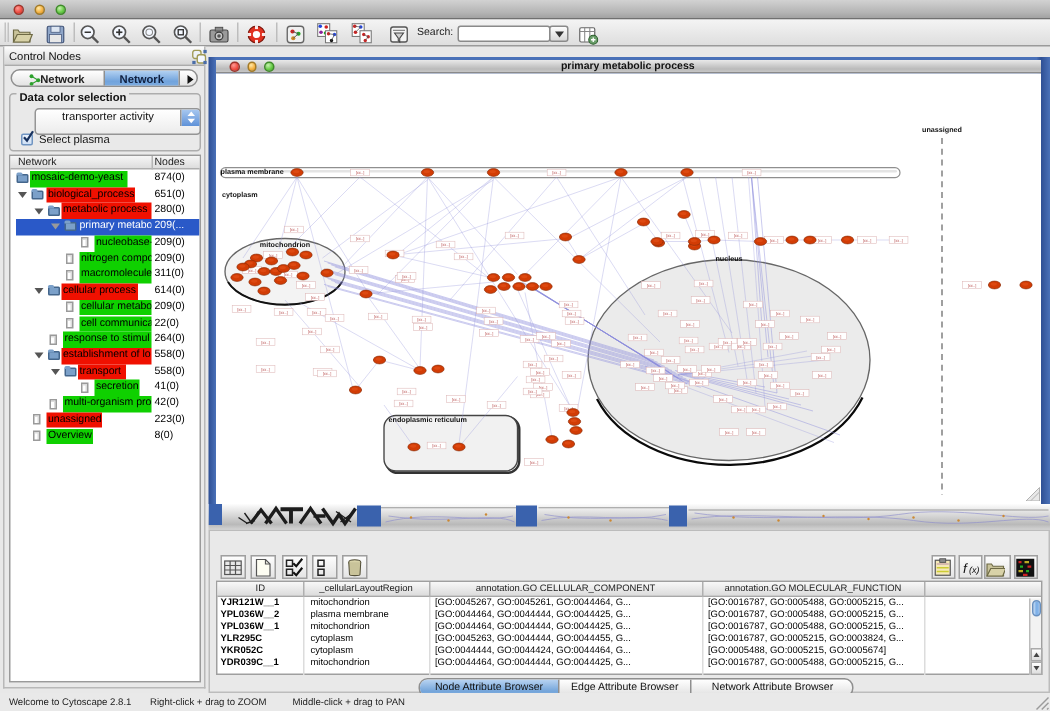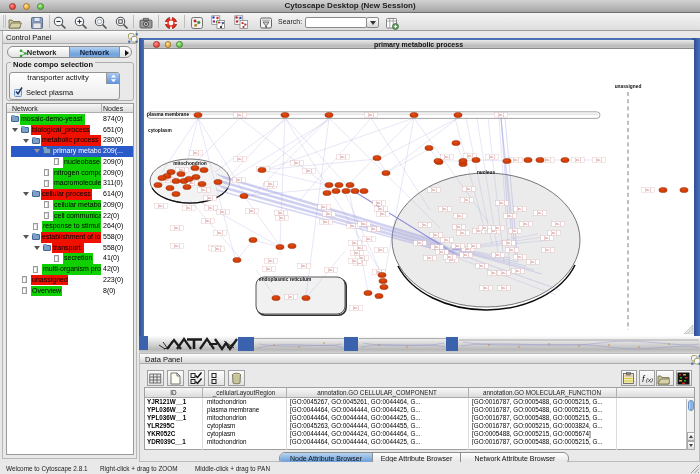--- a/index.html
+++ b/index.html
@@ -4,21 +4,20 @@
 html,body{width:700px;height:474px;overflow:hidden;}
 #app{position:relative;width:700px;height:474px;background:#e8e8e8;}
 .abs{position:absolute;}
 </style></head><body>
 <div id="app">
 
 <div class="abs" style="left:0;top:0;width:700px;height:13px;background:linear-gradient(#d2d2d2,#b4b4b4 70%,#a2a2a2);border-bottom:1px solid #707070">
  <span class="abs" style="left:8.5px;top:2.5px;width:7px;height:7px;border-radius:50%;background:radial-gradient(circle at 35% 30%,#ff9a94,#ee4b40 60%,#c43a30);border:0.5px solid #9e352c"></span>
  <span class="abs" style="left:22.5px;top:2.5px;width:7px;height:7px;border-radius:50%;background:radial-gradient(circle at 35% 30%,#ffe9a8,#f5b03e 60%,#cd8f2e);border:0.5px solid #a37b28"></span>
  <span class="abs" style="left:36.5px;top:2.5px;width:7px;height:7px;border-radius:50%;background:radial-gradient(circle at 35% 30%,#c6f0ae,#64ca43 60%,#4da336);border:0.5px solid #3f8a2b"></span>
- <span class="abs" style="left:0;top:1px;width:700px;text-align:center;font-size:8px;font-weight:bold;color:#1c1c1c">Cytoscape Desktop (New Session)</span>
 </div>
 
 <div class="abs" style="left:0;top:13px;width:700px;height:18px;background:linear-gradient(#f4f4f4,#dedede);border-bottom:1px solid #9a9a9a">
  <span class="abs" style="left:3px;top:2px;width:1px;height:13px;background:#c2c2c2"></span>
  <span class="abs" style="left:5px;top:2px;width:1px;height:13px;background:#c2c2c2"></span>
  <svg class="abs" style="left:8px;top:3px" width="14" height="14" viewBox="0 0 14 14">
         <path d="M1 4 L4 4 L5 5.5 L12 5.5 L12 12 L1 12 Z" fill="#c9c39a" stroke="#6e6a45" stroke-width="0.8"></path>
         <path d="M1 12 L3.5 7 L13.5 7 L11.5 12 Z" fill="#d8d2a8" stroke="#6e6a45" stroke-width="0.8"></path>
       </svg>
  <svg class="abs" style="left:30px;top:3px" width="14" height="14" viewBox="0 0 14 14">
@@ -110,21 +109,21 @@
         <path d="M10.5 9 L10.5 12 M9 10.5 L12 10.5" stroke="#fff" stroke-width="0.9"></path>
       </svg>
  <span class="abs" style="left:278px;top:5px;font-size:7px;color:#222">Search:</span>
  <span class="abs" style="left:305px;top:3.5px;width:62px;height:11px;background:#fff;border:1px solid #8a8a8a;border-radius:2px"></span>
  <span class="abs" style="left:366px;top:3.5px;width:13px;height:11px;background:linear-gradient(#fdfdfd,#d8d8d8);border:1px solid #8a8a8a;border-radius:2px"></span>
  <span class="abs" style="left:369.5px;top:7.5px;width:0;height:0;border-left:3px solid transparent;border-right:3px solid transparent;border-top:4px solid #333"></span>
 </div>
 
 <div class="abs" style="left:2px;top:31px;width:135px;height:428px;background:#e9e9e9;border:1px solid #b8b8b8;border-top:none">
  <div class="abs" style="left:0;top:0;width:133px;height:13px;background:linear-gradient(#fdfdfd,#d6d6d6);border-bottom:1px solid #ababab">
-  <span class="abs" style="left:3px;top:2px;font-size:7.5px;color:#111">Control Panel</span>
+  <span class="abs" style="left:3px;top:2px;font-size:7.5px;color:#111">Control Nodes</span>
   <svg class="abs" style="left:125px;top:2px" width="10" height="10" viewBox="0 0 10 10">
           <rect x="0.5" y="0.5" width="5.5" height="5.5" rx="1.5" fill="#eef2f8" stroke="#a09a55" stroke-width="0.9"></rect>
           <rect x="3.5" y="3.5" width="5.5" height="5.5" rx="1.5" fill="#f4f8ff" stroke="#a09a55" stroke-width="0.9"></rect>
           <rect x="7.6" y="0.2" width="2.2" height="2.2" fill="#4a6da8"></rect>
           <rect x="0.2" y="7.6" width="2.2" height="2.2" fill="#4a6da8"></rect>
           <rect x="7.6" y="7.6" width="2.2" height="2.2" fill="#4a6da8"></rect>
         </svg>
  </div>
 
  <div class="abs" style="left:4px;top:15px;width:125px;height:12px;border:1px solid #8f8f8f;border-radius:6px;background:linear-gradient(#ffffff,#e3e3e3);overflow:hidden">
@@ -133,23 +132,23 @@
           <circle cx="2" cy="1.8" r="1.3" fill="#2da12d"></circle>
           <circle cx="2" cy="7" r="1.3" fill="#2da12d"></circle>
           <circle cx="6.5" cy="4.5" r="1.3" fill="#2da12d"></circle>
           <path d="M2 1.8 L6.5 4.5 L2 7" stroke="#2da12d" stroke-width="0.7" fill="none"></path>
         </svg>
   <span class="abs" style="left:62px;top:0;width:50px;height:12px;background:linear-gradient(#b4d2f2,#71a3dc 60%,#82b0e2);border-right:1px solid #8f8f8f;font-size:7.5px;font-weight:bold;color:#102040;text-align:center;line-height:11px">Network</span>
   <span class="abs" style="left:116.5px;top:2.8px;width:0;height:0;border-top:3.2px solid transparent;border-bottom:3.2px solid transparent;border-left:4.8px solid #111"></span>
  </div>
 
  <div class="abs" style="left:3px;top:31px;width:128px;height:39px;border:1px solid #adadad;border-radius:3px"></div>
- <span class="abs" style="left:8px;top:28.5px;background:#e9e9e9;font-size:7.5px;font-weight:bold;color:#111;padding:0 2px">Node compo selection</span>
-
- <div class="abs" style="left:6px;top:41px;width:111px;height:28px;background:linear-gradient(#ffffff,#ececec);border:1px solid #959595;border-radius:3px;overflow:hidden">
+ <span class="abs" style="left:8px;top:28.5px;background:#e9e9e9;font-size:7.5px;font-weight:bold;color:#111;padding:0 2px">Data color selection</span>
+
+ <div class="abs" style="left:20px;top:41px;width:111px;height:18px;background:linear-gradient(#ffffff,#ececec);border:1px solid #959595;border-radius:3px;overflow:hidden">
   <span class="abs" style="left:0;top:0;width:96px;text-align:center;font-size:7.5px;color:#111;line-height:10.5px">transporter activity</span>
   <span class="abs" style="left:96px;top:0;width:15px;height:11px;background:linear-gradient(#a8c8f0,#5f92d8);border-left:1px solid #959595"></span>
   <svg class="abs" style="left:99px;top:1px" width="9" height="9" viewBox="0 0 9 9">
           <path d="M4.5 0.4 L7 3.4 L2 3.4 Z" fill="#fff"></path>
           <path d="M4.5 8.2 L7 5.2 L2 5.2 Z" fill="#fff"></path>
         </svg>
  </div>
 
  <div class="abs" style="left:10.5px;top:57.5px;width:8px;height:8px;background:linear-gradient(#eaf2fc,#cfe0f5);border:1px solid #6f94c2;border-radius:1.5px"></div>
  <svg class="abs" style="left:11px;top:54.5px" width="10" height="10" viewBox="0 0 10 10">
@@ -960,30 +959,20 @@
           <circle cx="500" cy="11" r="0.8"></circle>
           <circle cx="530" cy="8" r="0.8"></circle>
         </g>
   <line x1="115" y1="2.5" x2="205" y2="2.5" stroke="#999" stroke-width="0.8"></line>
   <line x1="220" y1="2.5" x2="307" y2="2.5" stroke="#999" stroke-width="0.8"></line>
   <line x1="320" y1="4" x2="560" y2="4" stroke="#999" stroke-width="0.8"></line>
  </svg>
 </div>
 
 <div class="abs" style="left:139px;top:353px;width:561px;height:109px;background:#e9e9e9;border:1px solid #bcbcbc">
- <div class="abs" style="left:0;top:0;width:559px;height:10px;background:linear-gradient(#fdfdfd,#d6d6d6);border-bottom:1px solid #ababab">
-  <span class="abs" style="left:5px;top:0.5px;font-size:7.5px;color:#111">Data Panel</span>
-  <svg class="abs" style="left:551px;top:0.5px" width="10" height="10" viewBox="0 0 10 10">
-          <rect x="0.5" y="0.5" width="5.5" height="5.5" rx="1.5" fill="#eef2f8" stroke="#a09a55" stroke-width="0.9"></rect>
-          <rect x="3.5" y="3.5" width="5.5" height="5.5" rx="1.5" fill="#f4f8ff" stroke="#a09a55" stroke-width="0.9"></rect>
-          <rect x="7.6" y="0.2" width="2.2" height="2.2" fill="#4a6da8"></rect>
-          <rect x="0.2" y="7.6" width="2.2" height="2.2" fill="#4a6da8"></rect>
-          <rect x="7.6" y="7.6" width="2.2" height="2.2" fill="#4a6da8"></rect>
-        </svg>
- </div>
  <div class="abs" style="left:7px;top:16px;width:17px;height:16px;background:linear-gradient(#fdfdfd,#e4e4e4);border:1px solid #9f9f9f"></div>
  <svg class="abs" style="left:9px;top:17.5px" width="13" height="13" viewBox="0 0 13 13">
         <rect x="0.8" y="2" width="11" height="9" fill="#e8e8e8" stroke="#555" stroke-width="0.8"></rect>
         <line x1="0.8" y1="5" x2="11.8" y2="5" stroke="#555" stroke-width="0.8"></line>
         <line x1="0.8" y1="8" x2="11.8" y2="8" stroke="#555" stroke-width="0.8"></line>
         <line x1="4.4" y1="2" x2="4.4" y2="11" stroke="#555" stroke-width="0.8"></line>
         <line x1="8" y1="2" x2="8" y2="11" stroke="#555" stroke-width="0.8"></line>
       </svg>
  <div class="abs" style="left:27px;top:16px;width:17px;height:16px;background:linear-gradient(#fdfdfd,#e4e4e4);border:1px solid #9f9f9f"></div>
  <svg class="abs" style="left:29px;top:17.5px" width="13" height="13" viewBox="0 0 13 13">

